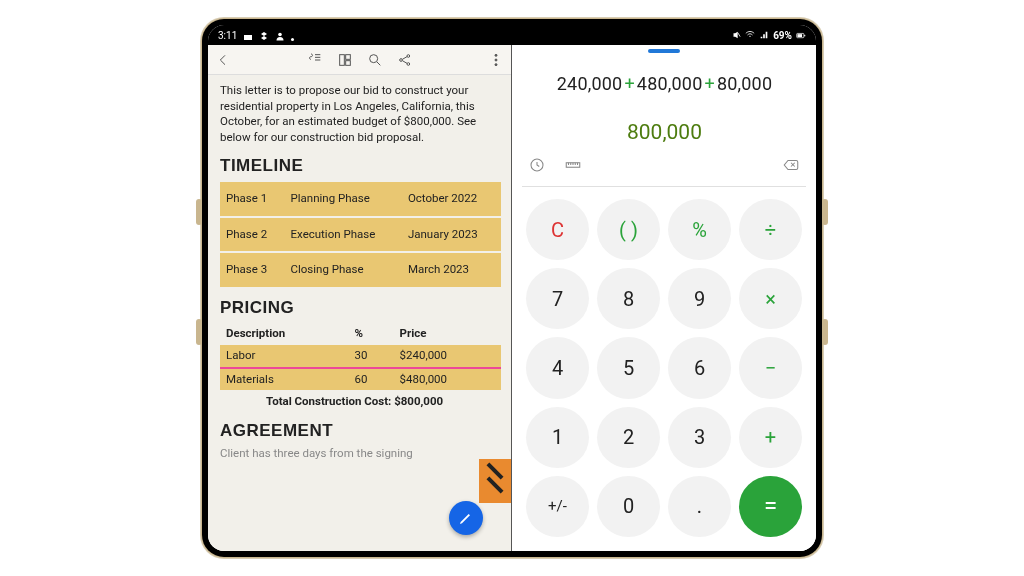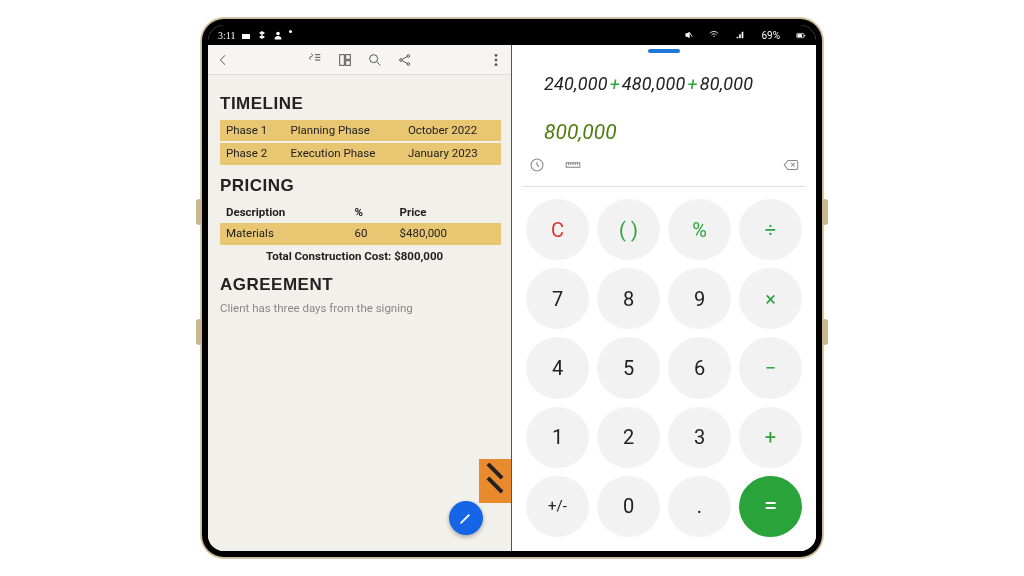--- a/index.html
+++ b/index.html
@@ -11,55 +11,55 @@
     box-shadow: 0 0 0 1px #c9b68f, 0 0 0 2px #d8cdb4;
   }
   .hinge-ext { position: absolute; width: 6px; height: 26px; background: #c9b68f; border-radius: 3px; }
   .hinge-ext.l1 { left: -6px; top: 180px; }
   .hinge-ext.l2 { left: -6px; top: 300px; }
   .hinge-ext.r1 { right: -6px; top: 180px; }
   .hinge-ext.r2 { right: -6px; top: 300px; }
 
   .screen { width: 100%; height: 100%; background: #fff; border-radius: 16px; overflow: hidden; display: flex; flex-direction: column; }
   .statusbar { height: 20px; background: #000; color: #fff; font-size: 10px; display: flex; align-items: center; padding: 0 10px; }
-  .status-left { display: flex; gap: 6px; align-items: flex-start; font-family: Liberation Serif, serif; }
-  .status-right { margin-left: auto; display: flex; gap: 16px; align-items: center; }
+  .status-left { display: flex; gap: 6px; align-items: flex-end; }
+  .status-right { margin-left: auto; display: flex; gap: 4px; align-items: center; font-weight: bold; }
   .sb-ico { width: 10px; height: 10px; display: inline-block; }
 
   .split { flex: 1; display: flex; }
   .pane { position: relative; overflow: hidden; }
   .pane-left { width: 50%; background: #f2f0ea; border-right: 1px solid #555; display: flex; flex-direction: column; }
   .pane-right { width: 50%; background: #fff; display: flex; flex-direction: column; }
   .pane-handle { position:absolute; top:0; left:50%; transform:translateX(-50%); width:32px; height:4px; background:#2078d8; border-radius:2px; margin-top:4px;}
 
   
   .doc-toolbar { height: 30px; background:#f7f5f1; border-bottom:1px solid #ddd; display:flex; align-items:center; padding:0 6px; gap:14px; color:#555; }
   .doc-toolbar .spacer-center { flex:1; display:flex; justify-content:center; gap:12px; }
   .tb-icon { width:18px; height:18px; display:flex; align-items:center; justify-content:center; }
   .tb-icon svg { width:16px; height:16px; stroke:#555; fill:none; stroke-width:1.5; }
   .doc-body { flex:1; padding: 8px 10px 0 12px; font-size:11.5px; color:#222; line-height:1.35; overflow:hidden; position:relative; }
   .doc-heading { font-family: Impact, 'Arial Black', sans-serif; font-size:17px; letter-spacing:.5px; font-weight:800; margin-top:10px; margin-bottom:4px; text-transform:uppercase; }
   .tbl { width: 100%; border-collapse: collapse; font-size:11.5px; }
-  .tbl-timeline td { padding: 3px 6px; }
+  .tbl-timeline td { padding: 9px 6px; }
   .tbl-timeline tr { background: #e9c772; }
   .tbl-timeline tr + tr { border-top: 2px solid #f2f0ea; }
   .tbl-pricing th { text-align:left; font-weight:700; padding: 3px 6px; }
   .tbl-pricing td { padding: 3px 6px; }
   .tbl-pricing .row-hl { background:#e9c772; }
   .tbl-pricing .row-hl + .row-hl { border-top: 2px solid #ec4899; }
   .total-line { font-weight:700; margin-top:4px; padding-left:6px;margin-left:40px;}
   .edit-fab { position:absolute; right:28px; bottom:16px; width:34px; height:34px; border-radius:50%; background:#1565e6; display:flex; align-items:center; justify-content:center; box-shadow:0 2px 4px rgba(0,0,0,.3);}
   .edit-fab svg{ width:16px; height:16px; fill:#fff;}
   .deco-sticker{ position:absolute; right:0; bottom:48px; width:32px; height:44px; background:#e98a2f; }
   .deco-sticker::before,.deco-sticker::after{content:"";position:absolute;left:6px;width:20px;height:4px;background:#222;}
   .deco-sticker::before{ top:10px; transform:rotate(45deg);}
   .deco-sticker::after{ top:24px; transform:rotate(45deg);}
 
   
-  .calc-top { padding: 28px 14px 6px 32px; text-align:left;font-style:italic; }
+  .calc-top { padding: 28px 14px 6px 15px; text-align:center; }
   .calc-expr { font-size:18px; color:#222; letter-spacing:.2px;}
   .calc-expr .op { color:#2aa33a; padding:0 2px;}
   .calc-result { font-size:21px; color:#4d7c0f; margin-top:26px;}
   .calc-toolrow { display:flex; align-items:center; padding:6px 16px 8px 16px; gap:18px; color:#888;}
   .calc-toolrow .grow{flex:1;}
   .calc-toolrow svg{ width:18px;height:18px; stroke:#888; fill:none; stroke-width:1.4;}
   .calc-line{ height:1px; background:#e0e0e0; margin:0 10px;}
   .keypad { flex:1; display:grid; grid-template-columns: repeat(4,1fr); grid-template-rows: repeat(5,1fr); gap:8px; padding:12px 14px 14px 14px;}
   .key { border-radius:50%; background:#f2f2f2; display:flex; align-items:center; justify-content:center; font-size:20px; color:#222; user-select:none; }
   .key.fn { color:#2aa33a; }
@@ -166,45 +166,56 @@
             <span class="tb-icon">
               <svg viewBox="0 0 24 24">
                   <circle cx="12" cy="5" r="1.5" fill="#555"></circle>
                   <circle cx="12" cy="12" r="1.5" fill="#555"></circle>
                   <circle cx="12" cy="19" r="1.5" fill="#555"></circle>
                 </svg>
             </span>
           </div>
 
           <div class="doc-body">
+            <p>This letter is to propose our bid to construct your residential property in Los Angeles, California, this October, for an estimated budget of $800,000. See below for our construction bid proposal.</p>
 
             <div class="doc-heading">TIMELINE</div>
             <table class="tbl tbl-timeline">
               <tbody>
                   <tr>
                     <td>Phase 1</td>
                     <td>Planning Phase</td>
                     <td>October 2022</td>
                   </tr>
               <tr>
                     <td>Phase 2</td>
                     <td>Execution Phase</td>
                     <td>January 2023</td>
+                  </tr>
+              <tr>
+                    <td>Phase 3</td>
+                    <td>Closing Phase</td>
+                    <td>March 2023</td>
                   </tr>
             </tbody>
               </table>
 
             <div class="doc-heading">PRICING</div>
             <table class="tbl tbl-pricing">
               <tbody>
                   <tr>
                 <th>Description</th>
                 <th>%</th>
                 <th>Price</th>
               </tr>
+              <tr class="row-hl">
+                    <td>Labor</td>
+                    <td>30</td>
+                    <td>$240,000</td>
+                  </tr>
               <tr class="row-hl">
                     <td>Materials</td>
                     <td>60</td>
                     <td>$480,000</td>
                   </tr>
             </tbody>
               </table>
             <div class="total-line">Total Construction Cost: $800,000</div>
 
             <div class="doc-heading">AGREEMENT</div>

